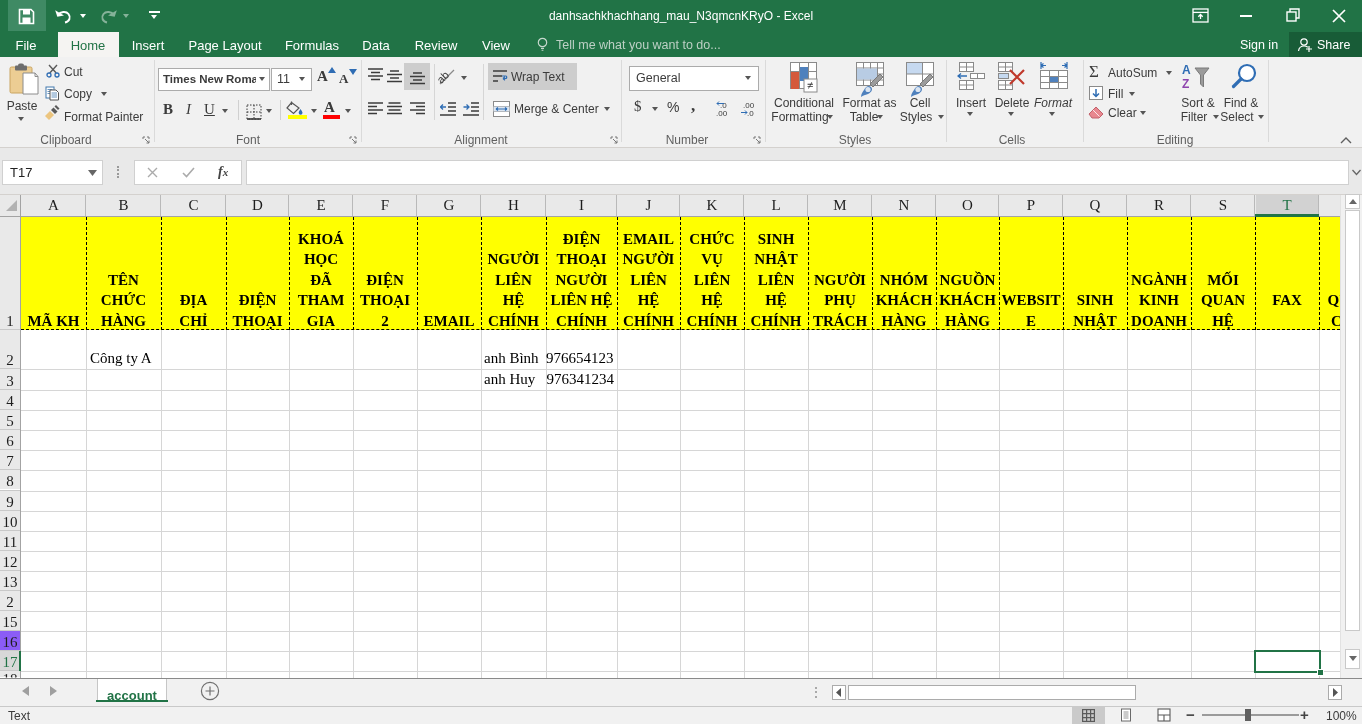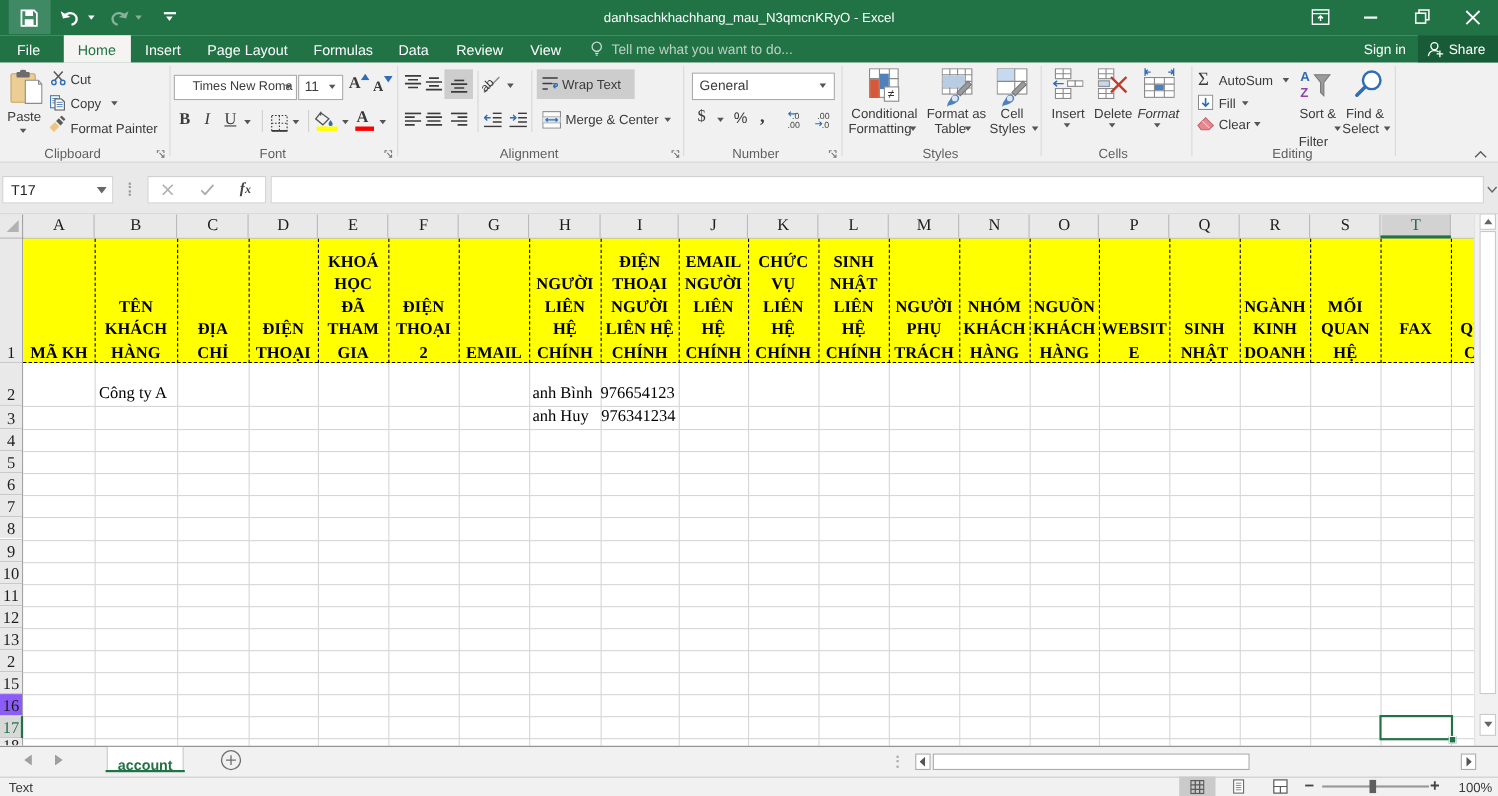--- a/index.html
+++ b/index.html
@@ -117,21 +117,21 @@
   </svg>
 <div class="rtx" style="position:absolute;left:64px;top:87px;">Copy</div>
 <div class="dd" style="left:101px;top:92px;"></div>
 <svg class="ab" style="left:44px;top:105px;" width="17" height="15" viewBox="0 0 17 15">
 <path d="M1 11 L6 6 L10 10 L5 15 Z" fill="#ecc57f"></path>
 <path d="M7 5 L9.5 2.5 L13.5 6.5 L11 9 Z" fill="#5a5a5a"></path>
 <path d="M10.5 1.5 L12 0 L15.5 3.5 L14 5 Z" fill="#5a5a5a"></path>
   </svg>
 <div class="rtx" style="position:absolute;left:64px;top:110px;">Format Painter</div>
 <div style="position:absolute;left:158px;top:68px;width:112px;height:23px;background:#fff;border:1px solid #ababab;"></div>
-<div style="position:absolute;left:175px;top:73px;font-size:11.5px;color:#3b3b3b;width:93px;overflow:hidden;white-space:nowrap;">Times New Roma</div>
+<div style="position:absolute;left:163px;top:73px;font-size:11.5px;color:#3b3b3b;width:93px;overflow:hidden;white-space:nowrap;font-weight:bold;">Times New Roma</div>
 <div class="dd" style="left:259px;top:77px;"></div>
 <div style="position:absolute;left:271px;top:68px;width:41px;height:23px;background:#fff;border:1px solid #ababab;"></div>
 <div style="position:absolute;left:277px;top:72px;font-size:12.5px;color:#3b3b3b;">11</div>
 <div class="dd" style="left:299px;top:77px;"></div>
 <div style="position:absolute;left:317px;top:68px;font-size:15px;color:#3b3b3b;font-weight:bold;font-family:'Liberation Serif',serif;">A</div>
 <svg class="ab" style="left:328px;top:67px;" width="8" height="6" viewBox="0 0 8 6">
     <path d="M0 6 L4 0 L8 6 Z" fill="#2f6db4"></path>
   </svg>
 <div style="position:absolute;left:339px;top:71px;font-size:13px;color:#3b3b3b;font-weight:bold;font-family:'Liberation Serif',serif;">A</div>
 <svg class="ab" style="left:349px;top:69px;" width="8" height="6" viewBox="0 0 8 6">
@@ -324,21 +324,21 @@
     <path d="M5 4 L11.5 10.5" stroke="#fff" stroke-width="0.8"></path>
   </svg>
 <div class="rtx" style="position:absolute;left:1108px;top:106px;">Clear</div>
 <div class="dd" style="left:1140px;top:111px;"></div>
 <svg class="ab" style="left:1182px;top:63px;" width="28" height="27" viewBox="0 0 28 27">
     <text x="0" y="11" font-size="12" font-weight="bold" fill="#2f6db4">A</text>
     <text x="0" y="25" font-size="12" font-weight="bold" fill="#8e44ad">Z</text>
     <path d="M13 5 H27 L21.5 12 V24 L18.5 21 V12 Z" fill="#9b9b9b" stroke="#7a7a7a"></path>
   </svg>
 <div class="rtx" style="position:absolute;left:1150px;top:96px;width:96px;text-align:center;">Sort &amp;</div>
-<div class="rtx" style="position:absolute;left:1146px;top:110px;width:96px;text-align:center;margin-top:12px;">Filter</div>
+<div class="rtx" style="position:absolute;left:1146px;top:110px;width:96px;text-align:center;">Filter</div>
 <div class="dd" style="left:1213px;top:115px;"></div>
 <svg class="ab" style="left:1231px;top:63px;" width="27" height="27" viewBox="0 0 27 27">
     <circle cx="16" cy="10" r="8" fill="#fff" stroke="#2f6db4" stroke-width="2.2"></circle>
     <path d="M10 16 L2.5 23.5" stroke="#2f6db4" stroke-width="3.2" stroke-linecap="round"></path>
   </svg>
 <div class="rtx" style="position:absolute;left:1193px;top:96px;width:96px;text-align:center;">Find &amp;</div>
 <div class="rtx" style="position:absolute;left:1189px;top:110px;width:96px;text-align:center;">Select</div>
 <div class="dd" style="left:1258px;top:115px;"></div>
 <svg class="ab" style="left:1340px;top:136px;" width="12" height="8" viewBox="0 0 12 8">
     <path d="M1 7 L6 2 L11 7" fill="none" stroke="#5f5f5f" stroke-width="1.4"></path>
@@ -489,21 +489,21 @@
 <div style="position:absolute;left:1062.5px;top:217px;height:112.5px;width:0;border-left:1.4px dashed #000;"></div>
 <div style="position:absolute;left:1126.5px;top:217px;height:112.5px;width:0;border-left:1.4px dashed #000;"></div>
 <div style="position:absolute;left:1190.5px;top:217px;height:112.5px;width:0;border-left:1.4px dashed #000;"></div>
 <div style="position:absolute;left:1254.5px;top:217px;height:112.5px;width:0;border-left:1.4px dashed #000;"></div>
 <div style="position:absolute;left:1318.5px;top:217px;height:112.5px;width:0;border-left:1.4px dashed #000;"></div>
 <div class="ycell" style="left:22px;top:217px;width:63px;height:112.5px;">
     <div class="ytxt">MÃ KH</div>
   </div>
 <div class="ycell" style="left:87px;top:217px;width:73px;height:112.5px;">
     <div class="ytxt">TÊN
-KHÁCH
+CHỨC
 HÀNG</div>
   </div>
 <div class="ycell" style="left:162px;top:217px;width:63px;height:112.5px;">
     <div class="ytxt">ĐỊA
 CHỈ</div>
   </div>
 <div class="ycell" style="left:227px;top:217px;width:61px;height:112.5px;">
     <div class="ytxt">ĐIỆN
 THOẠI</div>
   </div>

